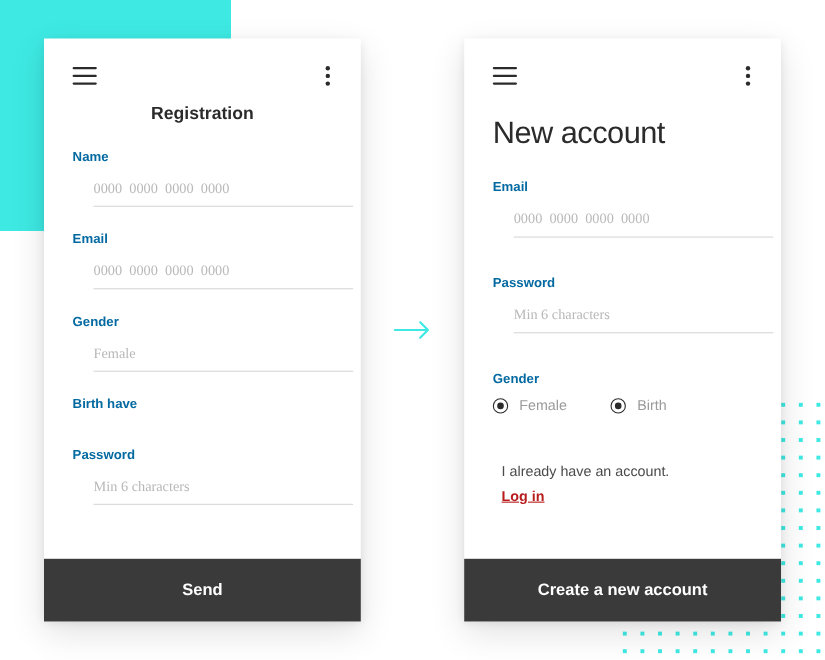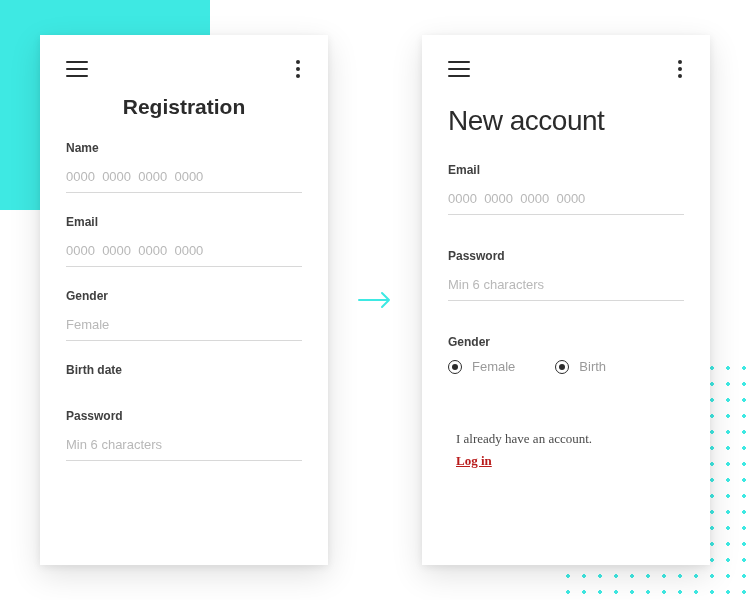--- a/index.html
+++ b/index.html
@@ -87,55 +87,56 @@
       padding: 2px;
     }
     .kebab span {
       width: 4px;
       height: 4px;
       background: #2b2b2b;
       border-radius: 50%;
     }
     .title-center {
       text-align: center;
-      font-size: 21px;
+      font-size: 16px;
       font-weight: 700;
       color: #2b2b2b;
       margin-bottom: 22px;
     }
     .title-large {
       font-size: 28px;
       font-weight: 400;
       color: #2b2b2b;
       margin: 10px 0 26px 0;
       letter-spacing: -0.5px;
     }
     .field {
       margin-bottom: 22px;
     }
     .field-spaced {
       margin-bottom: 34px;
     }
     .field-label {
       font-size: 12px;
       font-weight: 700;
-      color: #404040;
+      color: #0369a1;
       margin-bottom: 10px;
       display: block;
     }
     .field-input {
       width: 100%;
       border: none;
       border-bottom: 1px solid #d8d8d8;
       padding: 4px 0 8px 0;
       font-size: 13px;
       color: #2b2b2b;
       outline: none;
       background: transparent;
-      font-family: Liberation Sans, sans-serif;
+      font-family: Liberation Serif, serif;
+      margin-left: 19px;
     }
     .field-input::placeholder {
       color: #b8b8b8;
     }
     .radio-row {
       display: flex;
       gap: 40px;
       margin-top: 4px;
     }
     .radio-item {
@@ -160,23 +161,22 @@
       border-radius: 50%;
     }
     .radio-label {
       font-size: 13px;
       color: #9a9a9a;
     }
     .account-text {
       font-size: 13px;
       color: #4a4a4a;
       line-height: 1.7;
-      margin-top: 32px;
+      margin-top: 20px;
       padding-left: 8px;
-      font-family: Liberation Serif, serif;
     }
     .login-link {
       font-weight: 700;
       color: #b91c1c;
       text-decoration: underline;
       cursor: pointer;
     }
     .cta-button {
       background: #3a3a3a;
       color: #fff;
@@ -230,28 +230,29 @@
         <label class="field-label">Email</label>
         <input class="field-input" type="text" placeholder="0000  0000  0000  0000" style="">
       </div>
 
       <div class="field">
         <label class="field-label">Gender</label>
         <input class="field-input" type="text" placeholder="Female" style="">
       </div>
 
       <div class="field">
-        <label class="field-label">Birth date</label>
+        <label class="field-label">Birth have</label>
       </div>
 
       <div class="field">
         <label class="field-label">Password</label>
         <input class="field-input" type="password" placeholder="Min 6 characters" style="">
       </div>
     </div>
+    <button class="cta-button">Send</button>
   </div>
 
   <div class="arrow">
     <svg width="34" height="20" viewBox="0 0 34 20" fill="none">
       <path d="M1 10 H31 M24 3 L31 10 L24 17" stroke="#3ee9e3" stroke-width="2" stroke-linecap="round" stroke-linejoin="round"></path>
     </svg>
   </div>
 
   <div class="card">
     <div class="card-inner">
@@ -296,15 +297,16 @@
             <span class="radio-label">Birth</span>
           </div>
         </div>
       </div>
 
       <div class="account-text">
         <span>I already have an account.</span><br>
         <span class="login-link">Log in</span>
       </div>
     </div>
+    <button class="cta-button">Create a new account</button>
   </div>
 
 </div>
 
 </body></html>

